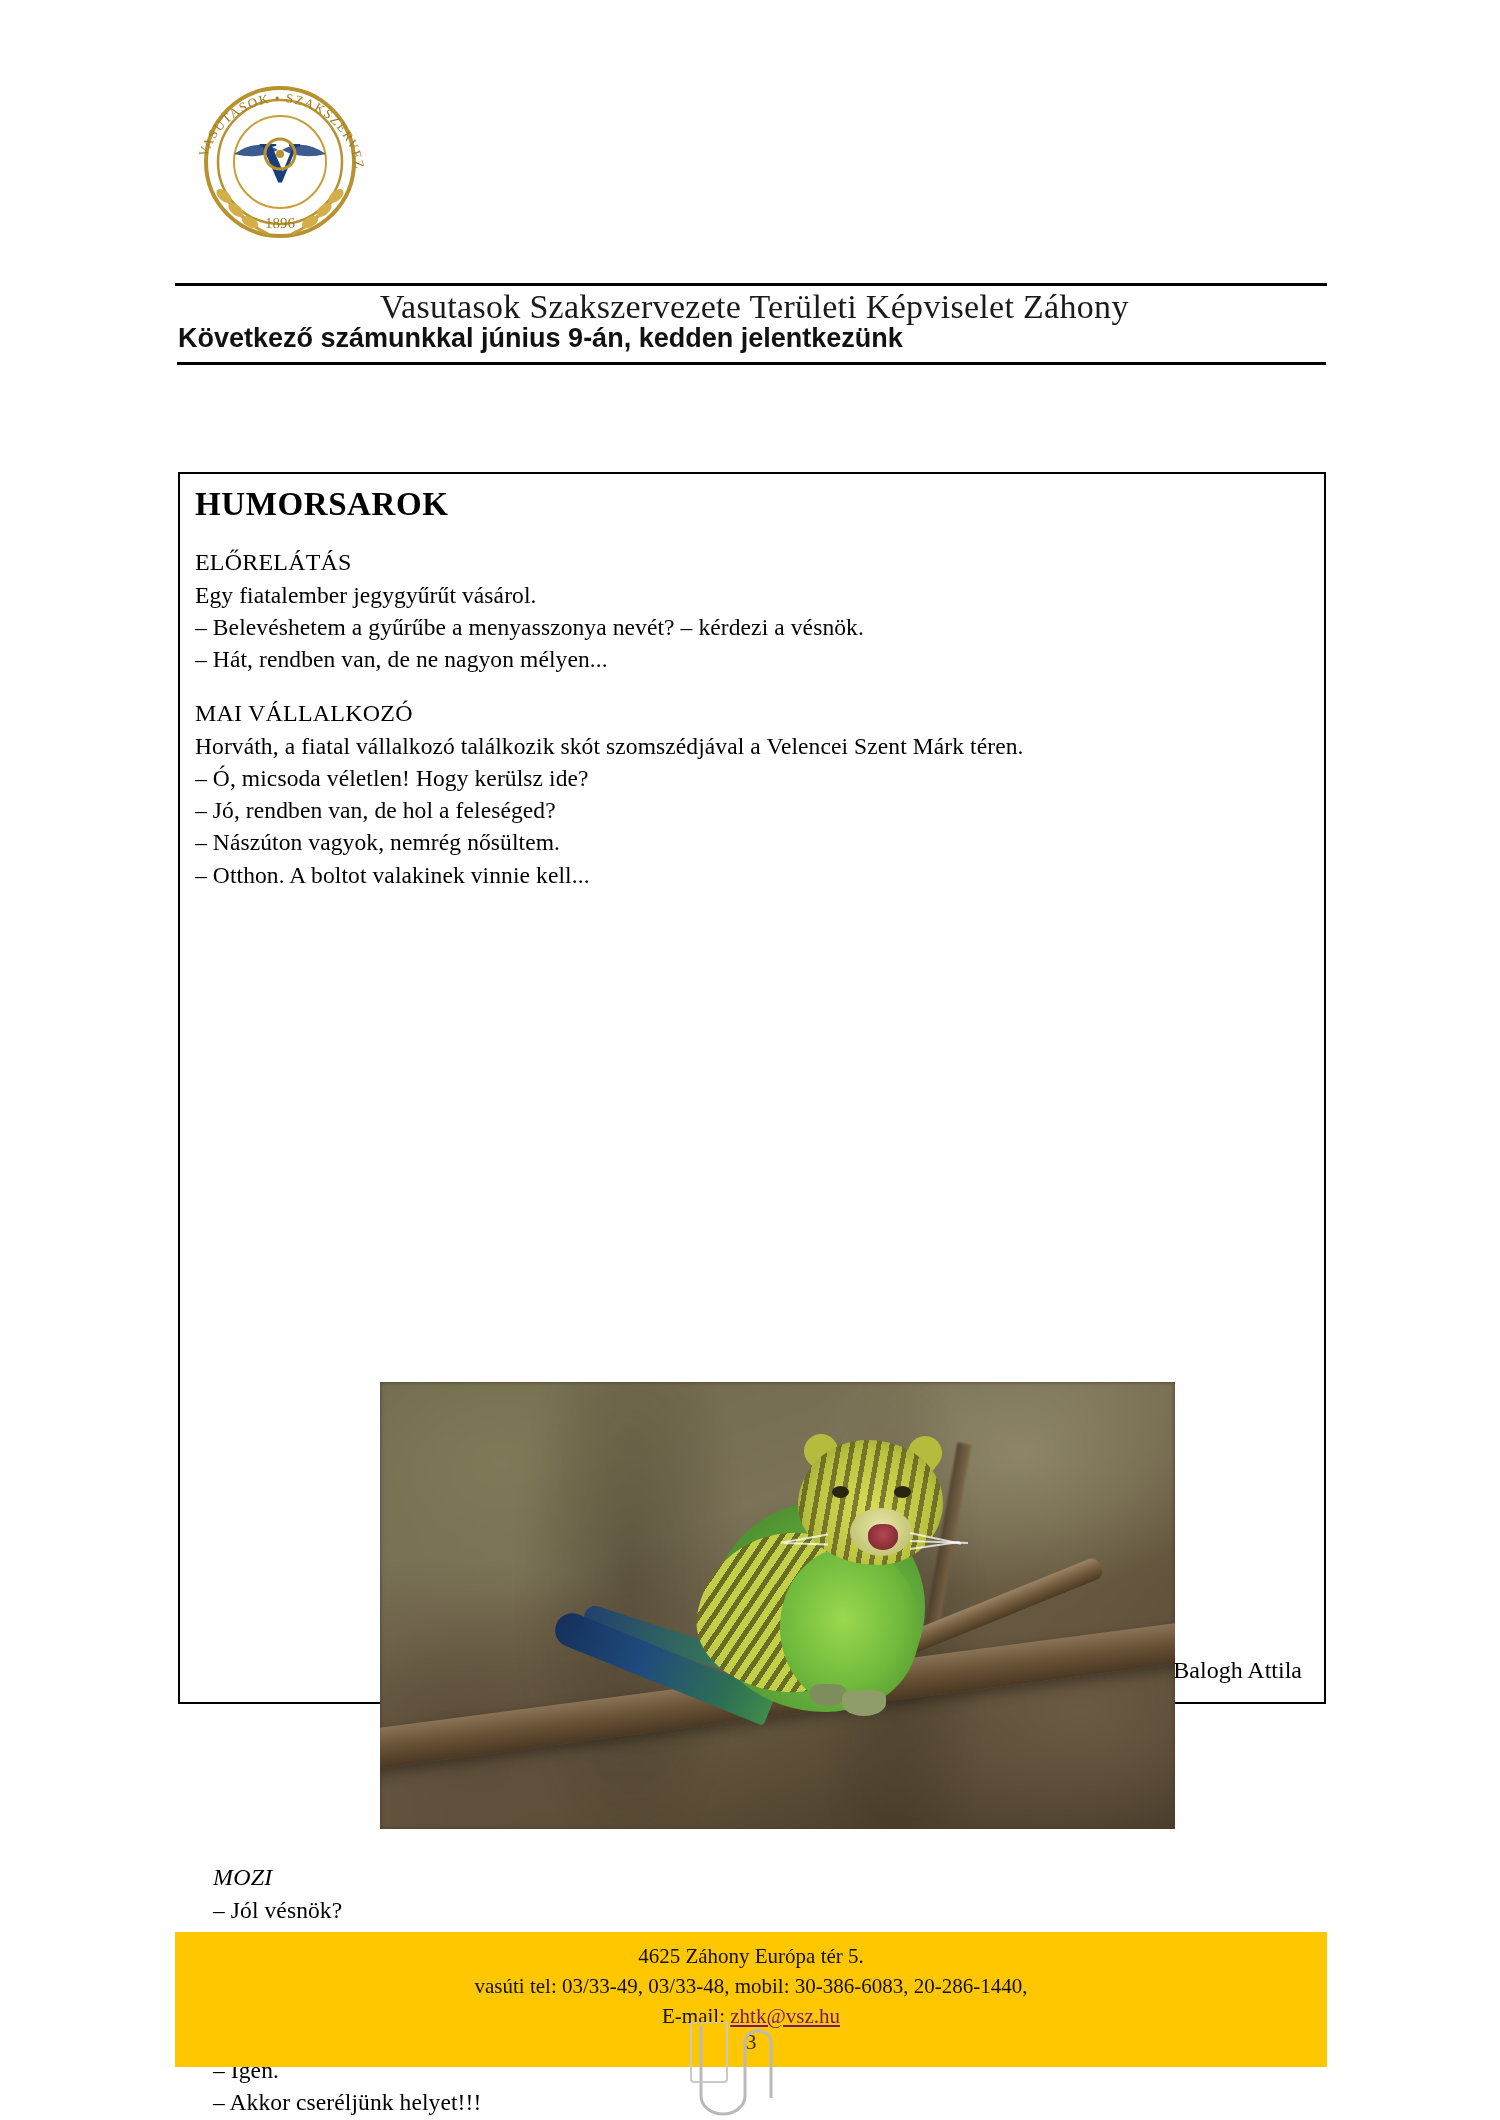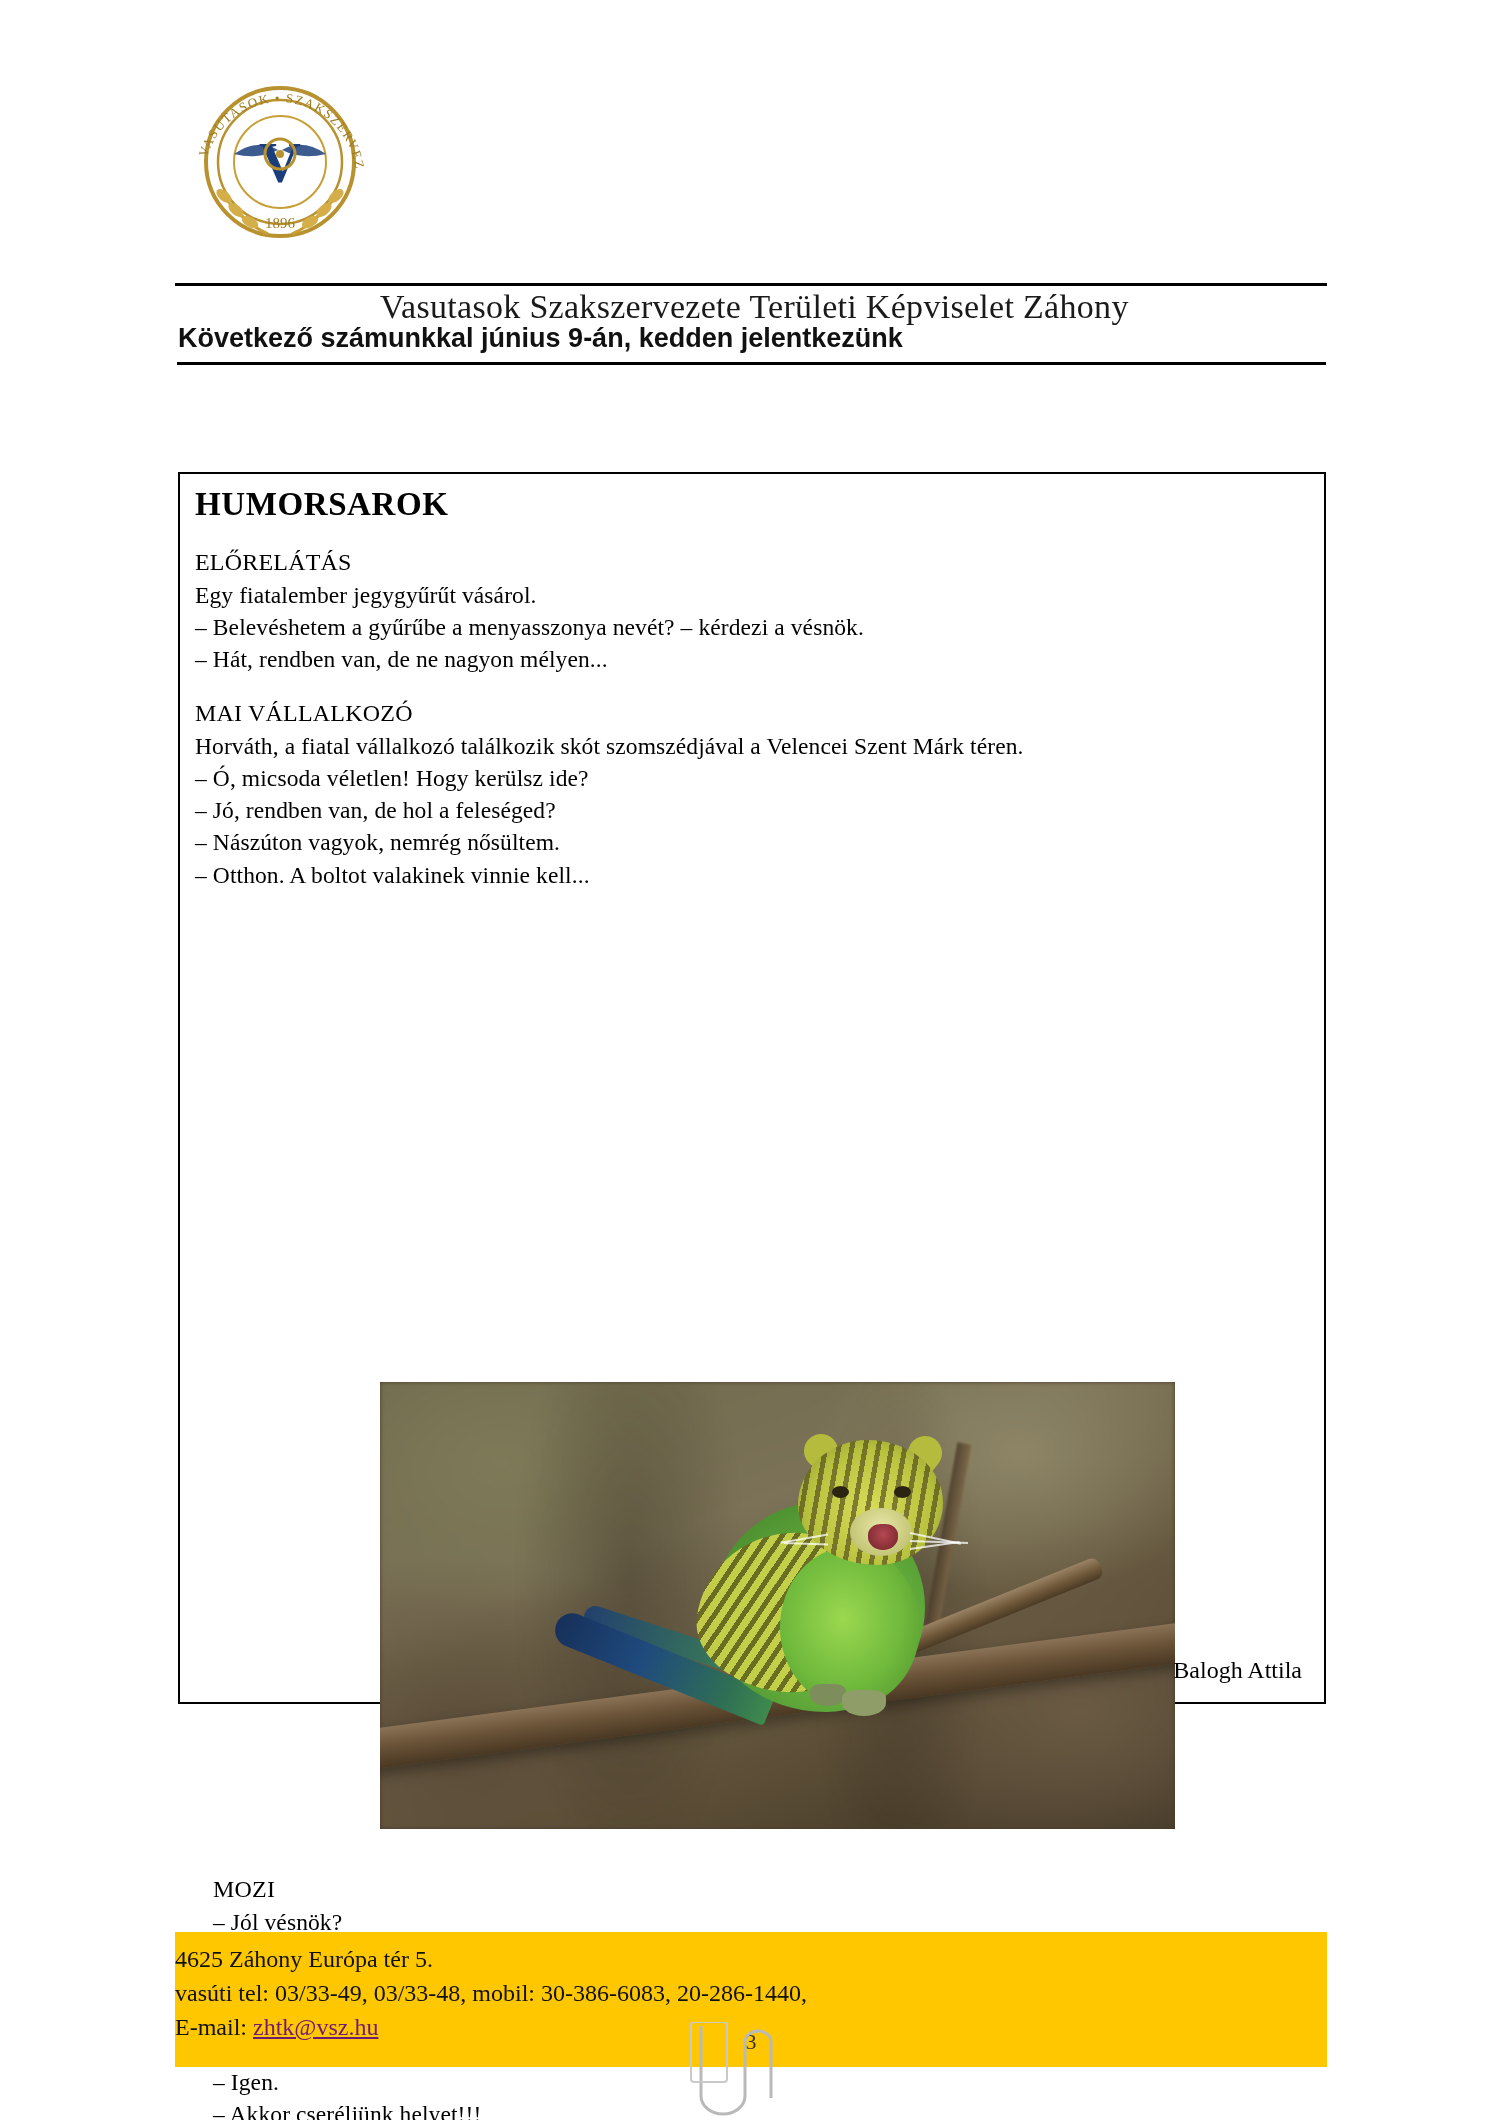--- a/index.html
+++ b/index.html
@@ -302,23 +302,23 @@
   
   .footer {
     position: absolute;
     left: 175px;
     top: 1932px;
     width: 1152px;
     height: 135px;
     background: #FFC700;
   }
   .footer-line {
-    text-align: left;
-    font-family: "Liberation Serif", serif;
-    font-size: 24px;
+    text-align: center;
+    font-family: "Liberation Serif", serif;
+    font-size: 21px;
     color: #111;
     line-height: 1.42;
   }
   .footer-lines { padding-top: 10px; }
   .mail-link {
     color: #701a75;
     text-decoration: underline;
   }
   .page-num {
     position: absolute;
@@ -424,21 +424,21 @@
         <div class="mouth"></div>
         <div class="whisker" style="left:530px; top:150px; width:52px; transform:rotate(12deg);"></div>
         <div class="whisker" style="left:530px; top:158px; width:58px; transform:rotate(2deg);"></div>
         <div class="whisker" style="left:530px; top:166px; width:50px; transform:rotate(-8deg);"></div>
         <div class="whisker" style="left:448px; top:152px; width:48px; transform:rotate(170deg);"></div>
         <div class="whisker" style="left:448px; top:162px; width:44px; transform:rotate(182deg);"></div>
       </div>
     </div>
 
     <div style="position:absolute; left:18px; top:1390px; width:1100px;">
-      <div class="section-head" style="margin-top:12px;">MOZI</div>
+      <div class="section-head" style="margin-top:0;font-style:italic;">MOZI</div>
       <div class="line">– Jól vésnök?</div>
       <div class="line tight">– Igen.</div>
       <div class="line tight">– Nincs huzat?</div>
       <div class="line tight">– Nincs.</div>
       <div class="line tight">– Kényelmesen ülsz?</div>
       <div class="line tight">– Igen.</div>
       <div class="line tight">– Akkor cseréljünk helyet!!!</div>
     </div>
 
     <div class="signature">Balogh Attila</div>

